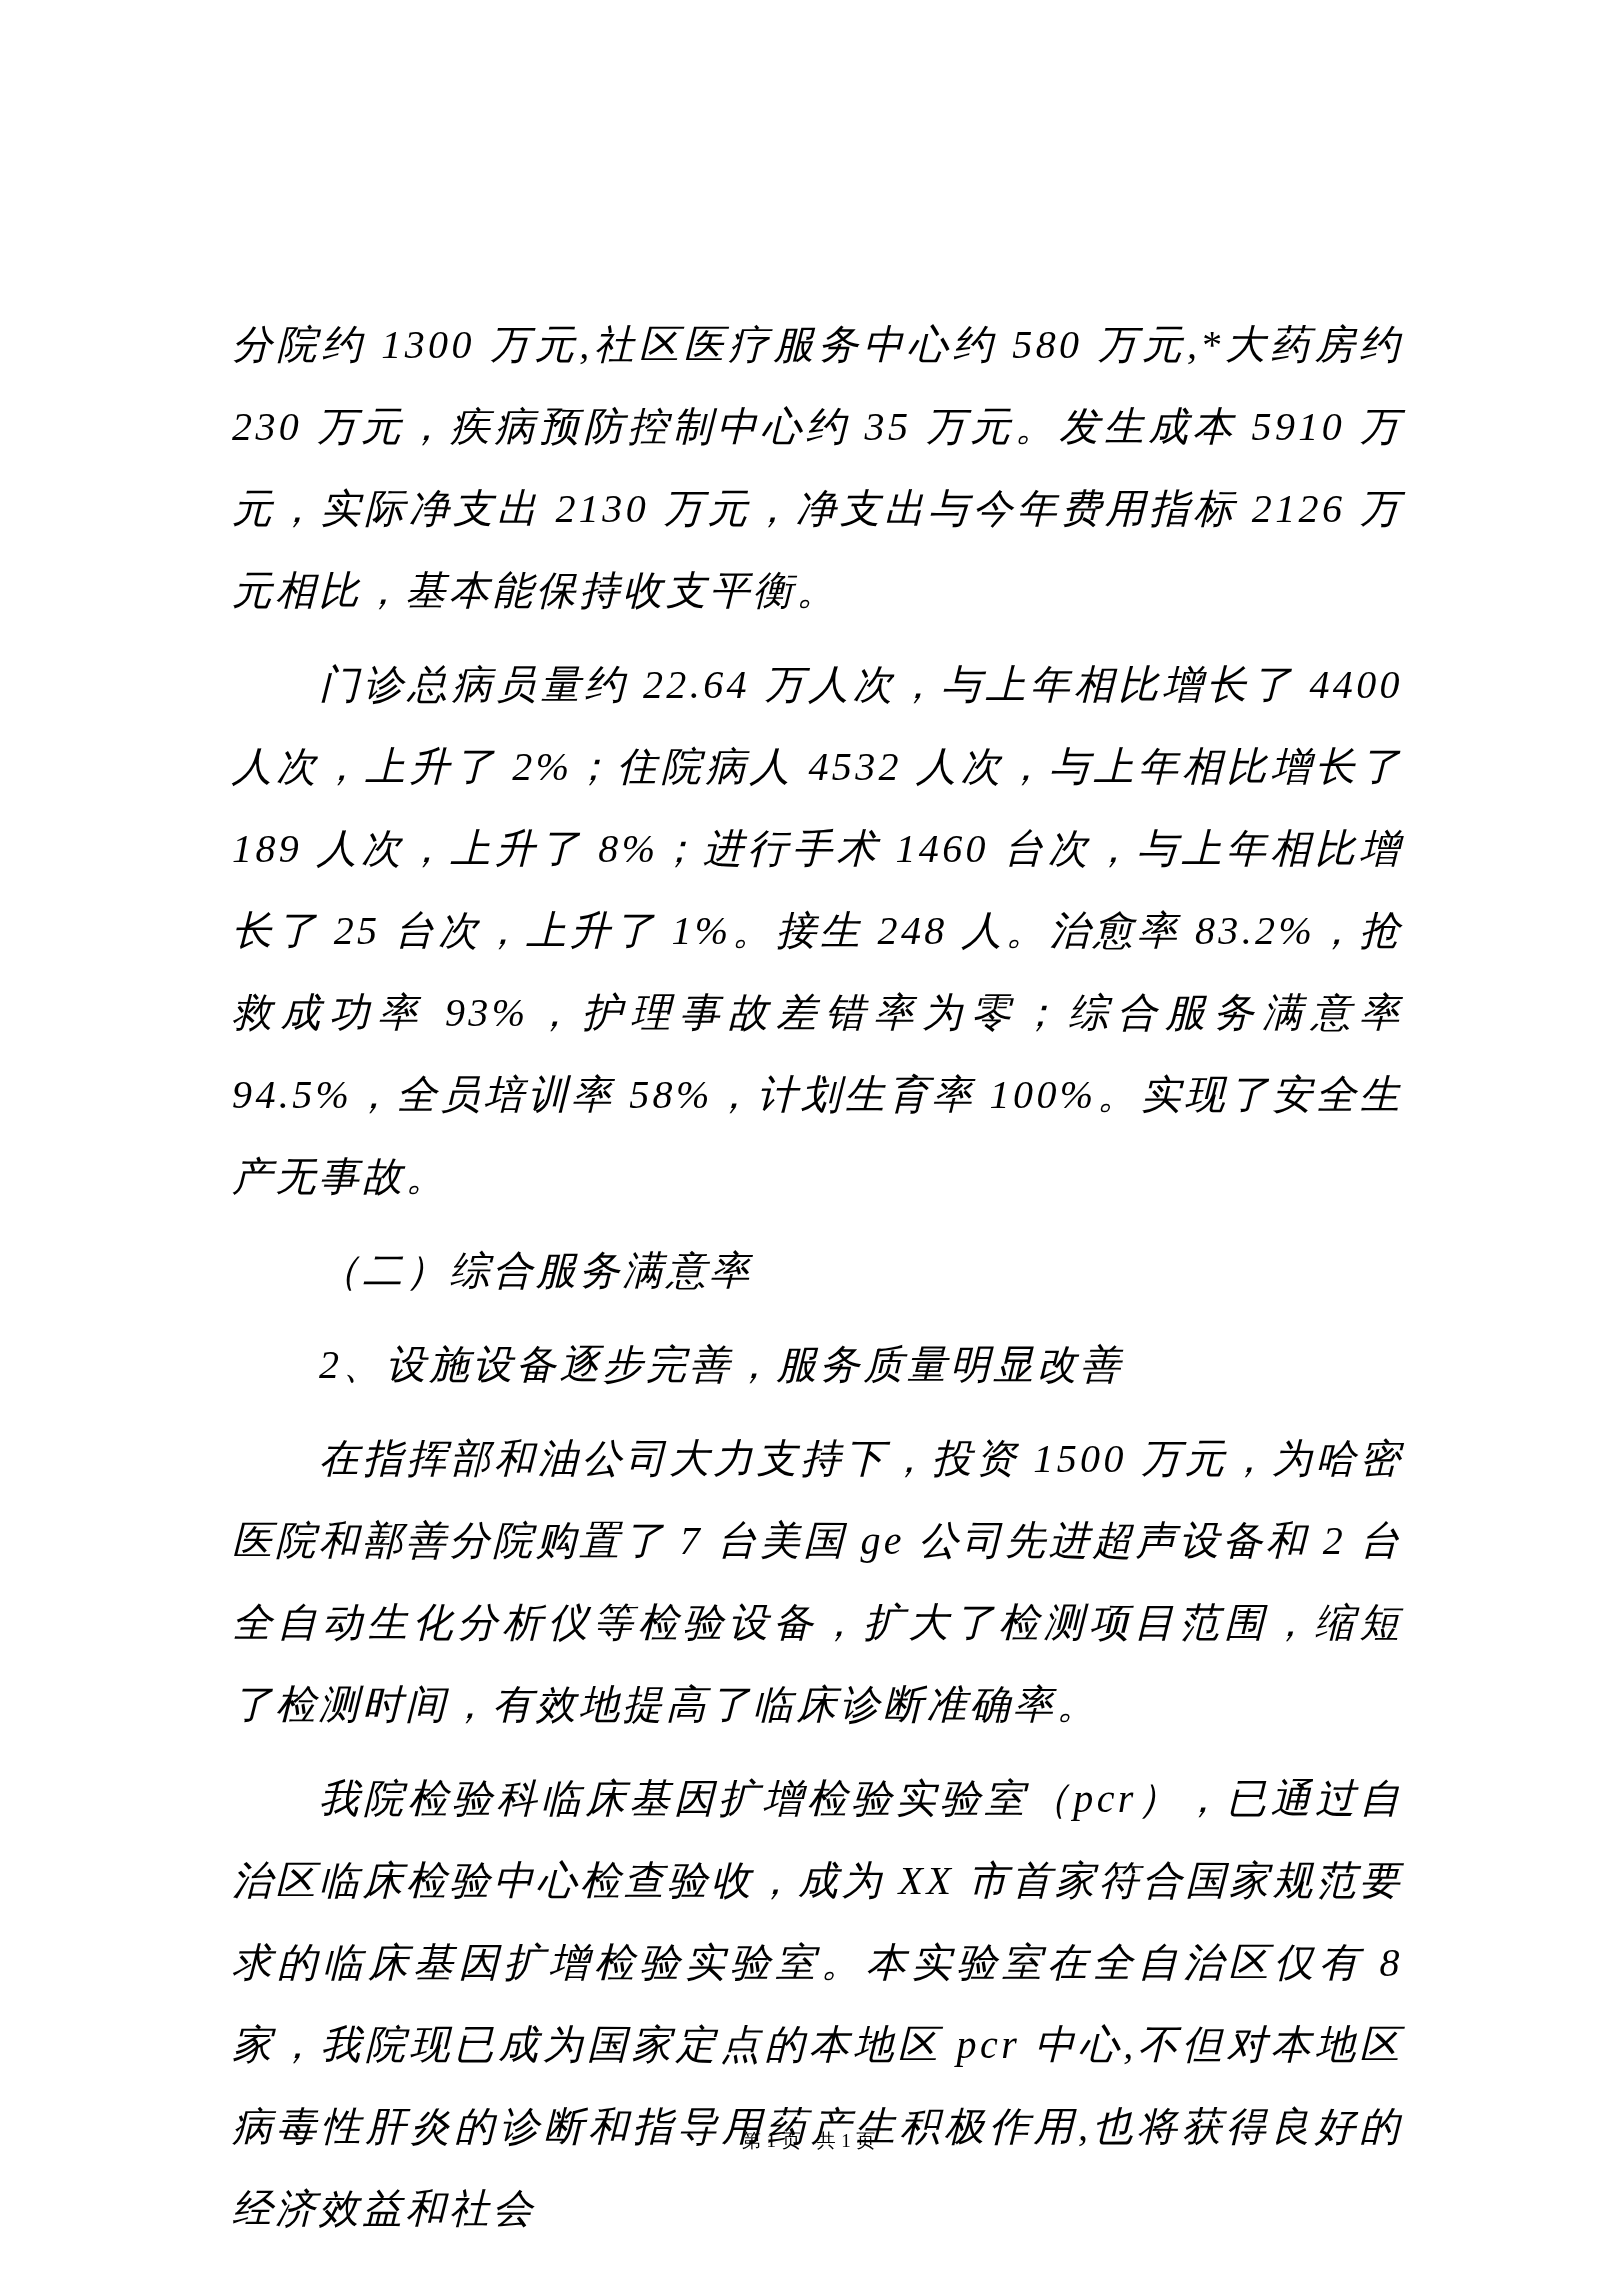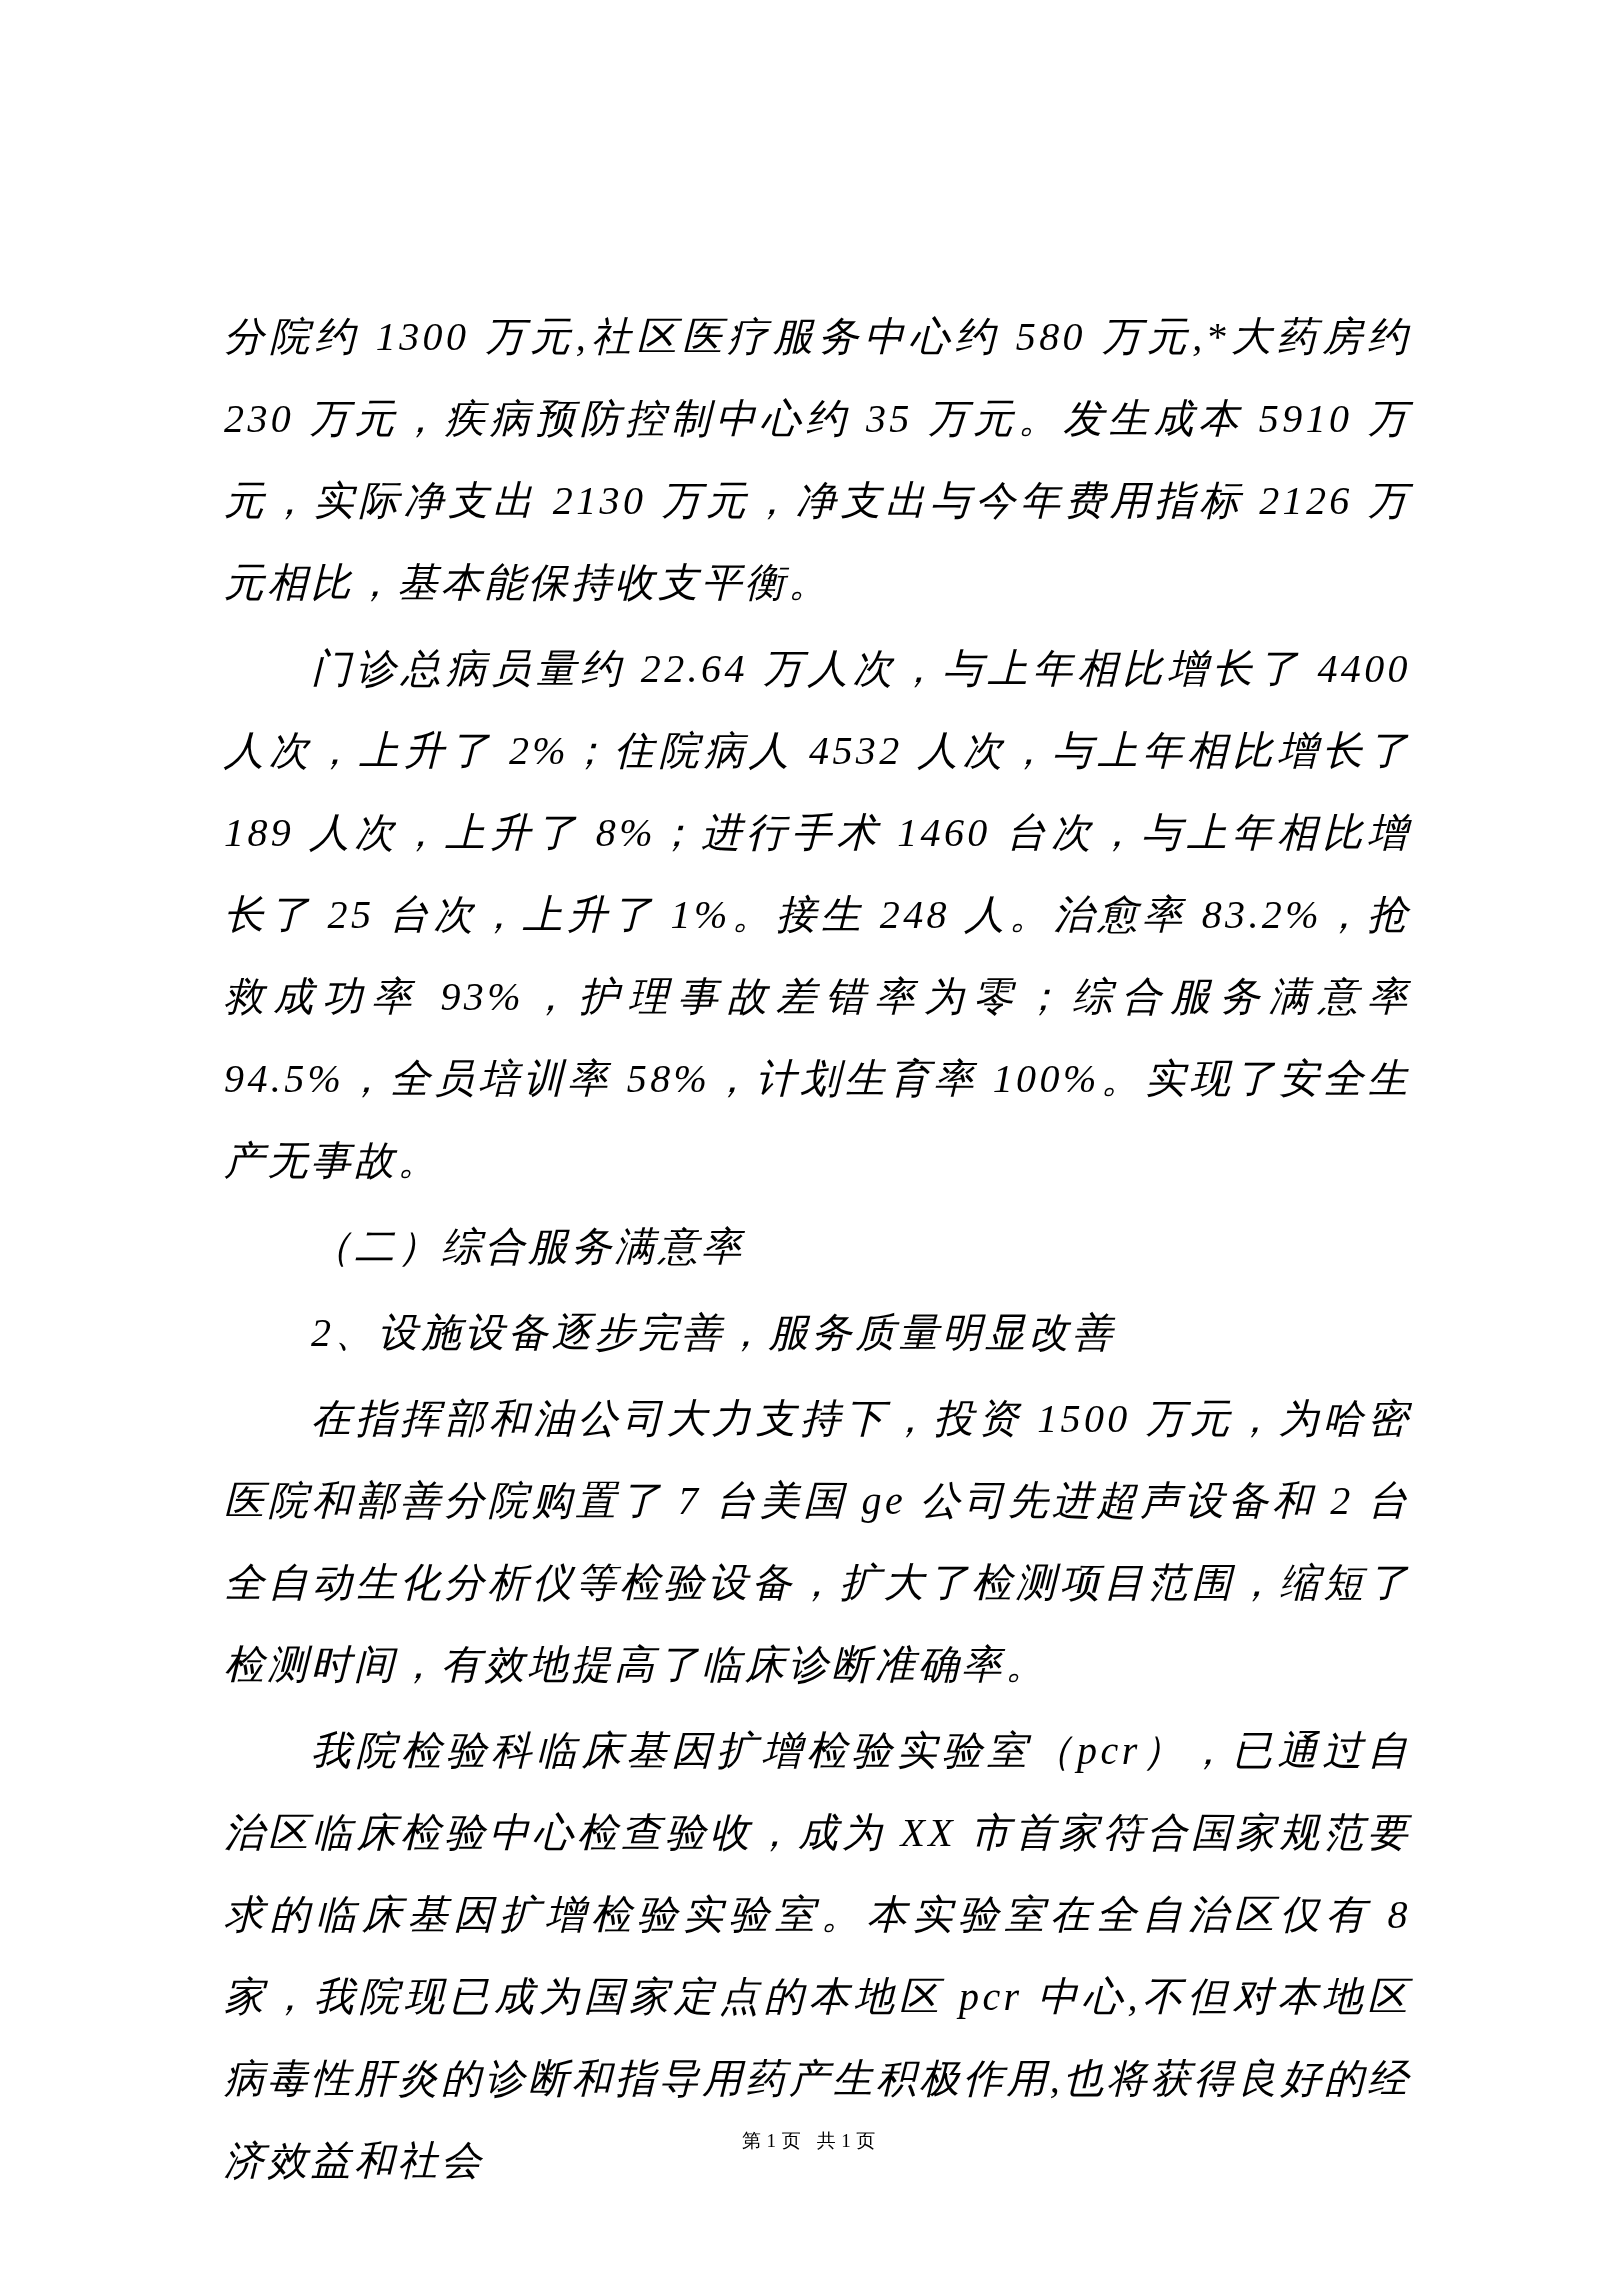--- a/index.html
+++ b/index.html
@@ -22,21 +22,21 @@
       left: 220px;
       width: 1195px;
       font-style: italic;            
       font-size: 40px;
       line-height: 82px;
       letter-spacing: 3.4px;
       text-align: justify;
       text-justify: inter-character;
     }
     .para {
-      margin: 4px;
+      margin: 12px;
       padding: 0;
     }
     .para.indent {
       text-indent: 87px;            
     }
     .doc-footer {
       position: absolute;
       top: 2126px;
       left: 0;
       width: 100%;

